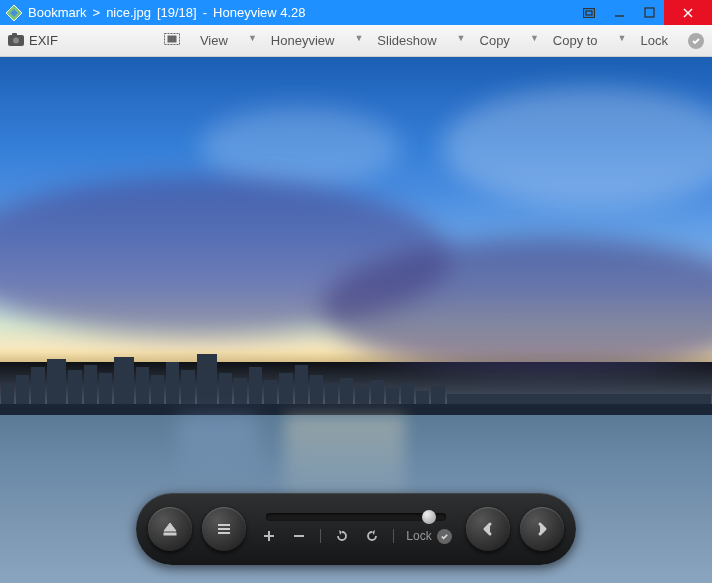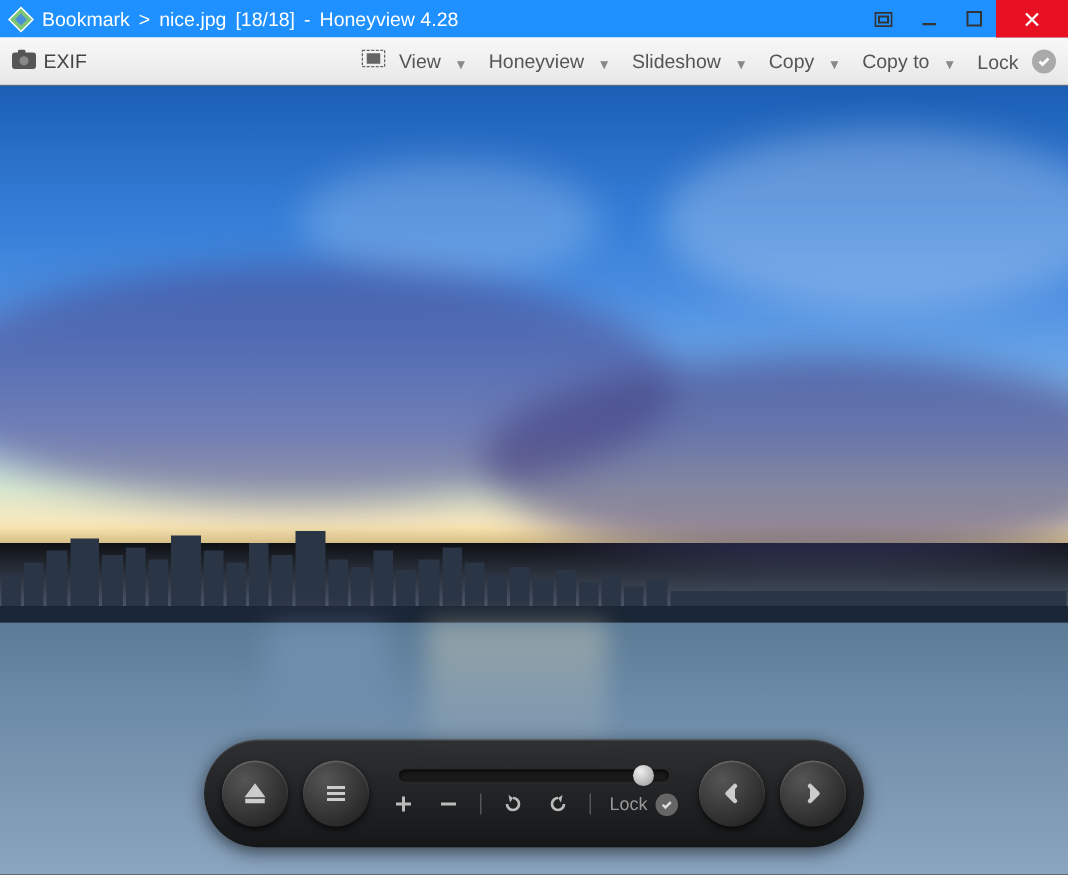--- a/index.html
+++ b/index.html
@@ -10,21 +10,21 @@
 .titlebar .title-text { flex: 0 0 auto; }
 .titlebar .spacer { flex: 1; }
 .titlebar .win-btn { width: 30px; height: 25px; display: flex; align-items: center; justify-content: center; cursor: pointer; }
 .titlebar .win-btn.close { background: #e81123; width: 48px; }
 .titlebar .win-btn.close svg { stroke: #fff; }
 .titlebar .win-btn svg { stroke: #333; }
 
 .toolbar { height: 32px; background: linear-gradient(#f8f8f8,#e8e8e8); border-bottom: 1px solid #ccc; display: flex; align-items: center; padding: 0 8px; gap: 14px; font-size: 13px; color: #444; }
 .toolbar .exif { display: flex; align-items: center; gap: 5px; cursor: pointer; }
 .toolbar .tb-spacer { flex: 1; }
-.toolbar .menu-item { display: flex; align-items: flex-end; gap: 9px; cursor: pointer; color:#555; }
+.toolbar .menu-item { display: flex; align-items: flex-start; gap: 20px; cursor: pointer; color:#555; }
 .toolbar .menu-item .tri { font-size: 9px; color: #888; }
 .toolbar .lock-badge { width:16px; height:16px; border-radius:50%; background:#aaa; display:flex; align-items:center; justify-content:center; }
 
 .viewport { position: relative; width: 712px; height: 526px; overflow:hidden; background:#000; }
 .photo { position:absolute; inset:0; }
 .sky { position:absolute; top:0; left:0; right:0; height:58%; background: linear-gradient(to bottom, #1a5fb4 0%, #2a6fc8 15%, #357fd8 30%, #4a8de0 45%, #6aa5e8 60%, #9ac0e8 75%, #d8e8d0 88%, #f5e8c0 95%, #f8d890 100%); }
 .cloud { position:absolute; border-radius:50%; filter: blur(12px); }
 .c1 { width:300px; height:120px; top:30px; right:-30px; background: rgba(255,255,255,0.25); }
 .c2 { width:500px; height:160px; top:120px; left:-50px; background: rgba(70,60,130,0.5); }
 .c3 { width:450px; height:140px; top:180px; right:-60px; background: rgba(60,55,120,0.55); }
@@ -58,21 +58,21 @@
         <polygon points="9,1 17,9 9,17 1,9" fill="#7cc576" stroke="#fff" stroke-width="1"></polygon>
         <polygon points="9,5 13,9 9,13 5,9" fill="#4a90d9"></polygon>
       </svg>
   </span>
   <span class="title-text">Bookmark</span>
   <span style="width:6px"></span>
   <span class="title-text">&gt;</span>
   <span style="width:6px"></span>
   <span class="title-text">nice.jpg</span>
   <span style="width:6px"></span>
-  <span class="title-text">[18/18]</span>
+  <span class="title-text">[19/18]</span>
   <span style="width:6px"></span>
   <span class="title-text">-</span>
   <span style="width:6px"></span>
   <span class="title-text">Honeyview 4.28</span>
   <span class="spacer"></span>
   <div class="win-btn">
     <svg width="12" height="10" viewBox="0 0 12 10" fill="none" stroke="#333" stroke-width="1.3">
         <rect x="0.5" y="0.5" width="11" height="9"></rect>
         <rect x="3" y="3" width="6" height="4"></rect>
       </svg>

